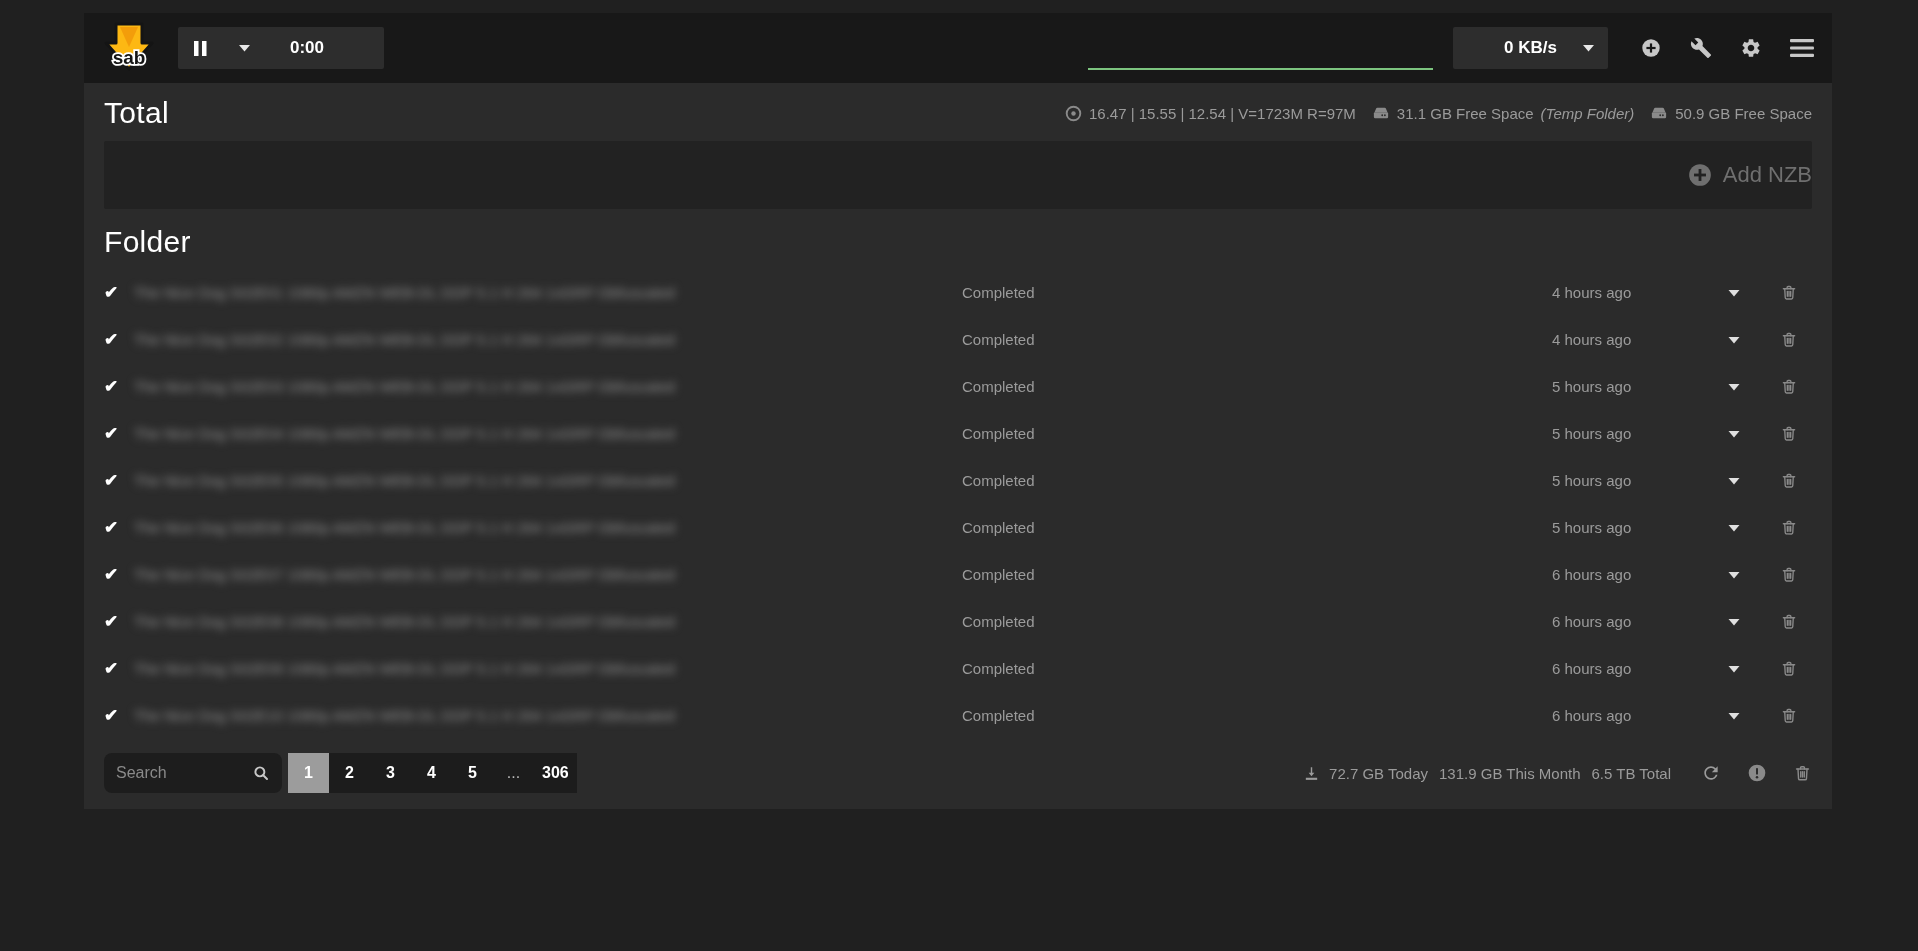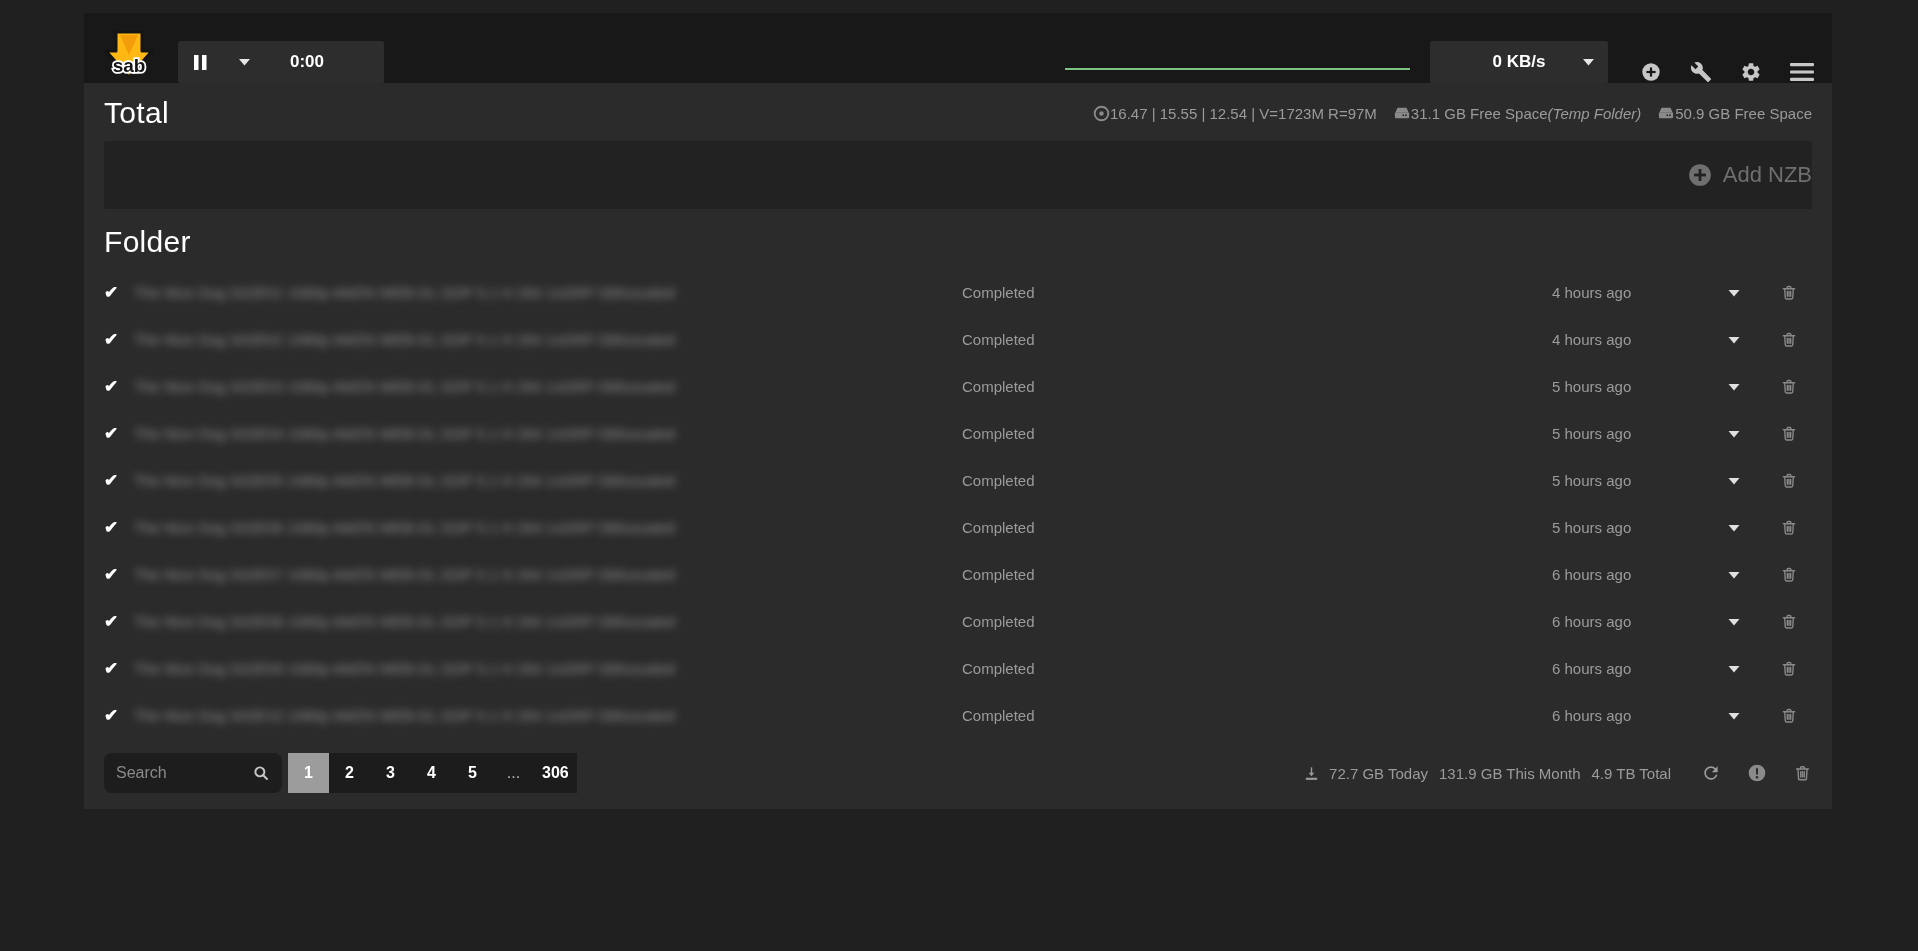--- a/index.html
+++ b/index.html
@@ -7,46 +7,46 @@
   body {
     background: #202020;
     font-family: "Liberation Sans", sans-serif;
     overflow: hidden;
   }
   .app { margin: 13px 84px 0; width: 1748px; }
 
   
   .topbar {
     height: 70px; background: #181818;
-    display: flex; align-items: flex-end; padding: 0 18px;
+    display: flex; align-items: center; padding: 0 18px;
   }
   .logo { width: 54px; height: 54px; display: block; cursor: pointer; }
   .pause-group {
     margin-left: 22px; height: 42px; background: #2d2d2d; border-radius: 2px;
     display: flex; align-items: center; width: 206px;
   }
   .pg-btn { height: 100%; display: flex; align-items: center; padding: 0 16px; cursor: pointer; }
   .timer { flex: 1; text-align: center; color: #fff; font-weight: bold; font-size: 17px; padding-right: 36px; }
   .spacer { flex: 1; }
   .speed-graph { width: 345px; height: 2px; background: #7cc47f; align-self: flex-end; margin: 0 20px 13px 0; }
   .speed-btn {
-    position: relative; width: 178px; height: 42px; background: #2d2d2d; border-radius: 2px;
+    position: relative; width: 155px; height: 42px; background: #2d2d2d; border-radius: 2px;
     display: flex; align-items: center; justify-content: center;
     color: #fff; font-weight: bold; font-size: 17px; cursor: pointer;
   }
   .speed-btn .caret { position: absolute; right: 14px; }
   .topbar-icons { display: flex; align-items: center; gap: 28px; margin-left: 32px; }
   .tb-icon { cursor: pointer; display: flex; align-items: center; }
 
   
   .content { background: #2b2b2b; padding: 0 20px 16px; }
   h1 { font-size: 30px; font-weight: 400; color: #fff; letter-spacing: .3px; }
   .queue-header { display: flex; align-items: center; justify-content: space-between; padding: 13px 0 11px; }
   .queue-stats { display: flex; align-items: center; gap: 16px; color: #9b9b9b; font-size: 15px; }
-  .stat { display: flex; align-items: center; white-space: nowrap; }
+  .stat { display: flex; align-items: center; gap: 7px; white-space: nowrap; }
   .italic { font-style: italic; }
 
   .add-nzb {
     height: 68px; background: #222222; border-radius: 2px; cursor: pointer;
     display: flex; align-items: center; justify-content: flex-end; gap: 10px;
     color: #6f6f6f; font-size: 22px;
   }
 
   .history-title { padding: 16px 0 10px; }
 
@@ -442,21 +442,21 @@
 
       <div class="totals">
         <div class="stat">
           <svg width="17" height="17" viewBox="0 0 24 24">
             <path fill="#9b9b9b" d="M11 3h2v8h3l-4 5-4-5h3z"></path>
             <rect x="4" y="18" width="16" height="3" fill="#9b9b9b"></rect>
           </svg>
           <span>72.7 GB Today</span>
         </div>
         <span>131.9 GB This Month</span>
-        <span>4.9 TB Total</span>
+        <span>6.5 TB Total</span>
       </div>
 
       <div class="footer-icons">
         <div class="tb-icon">
           <svg width="20" height="20" viewBox="0 0 24 24">
             <path fill="#9b9b9b" d="M17.65 6.35A7.96 7.96 0 0 0 12 4c-4.42 0-7.99 3.58-7.99 8s3.57 8 7.99 8c3.73 0 6.84-2.55 7.73-6h-2.08A5.99 5.99 0 0 1 12 18c-3.31 0-6-2.69-6-6s2.69-6 6-6c1.66 0 3.14.69 4.22 1.78L13 11h7V4l-2.35 2.35z"></path>
           </svg>
         </div>
         <div class="tb-icon">
           <svg width="20" height="20" viewBox="0 0 24 24">

